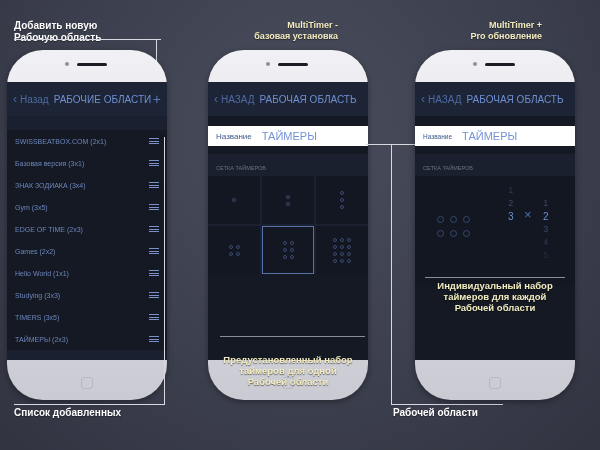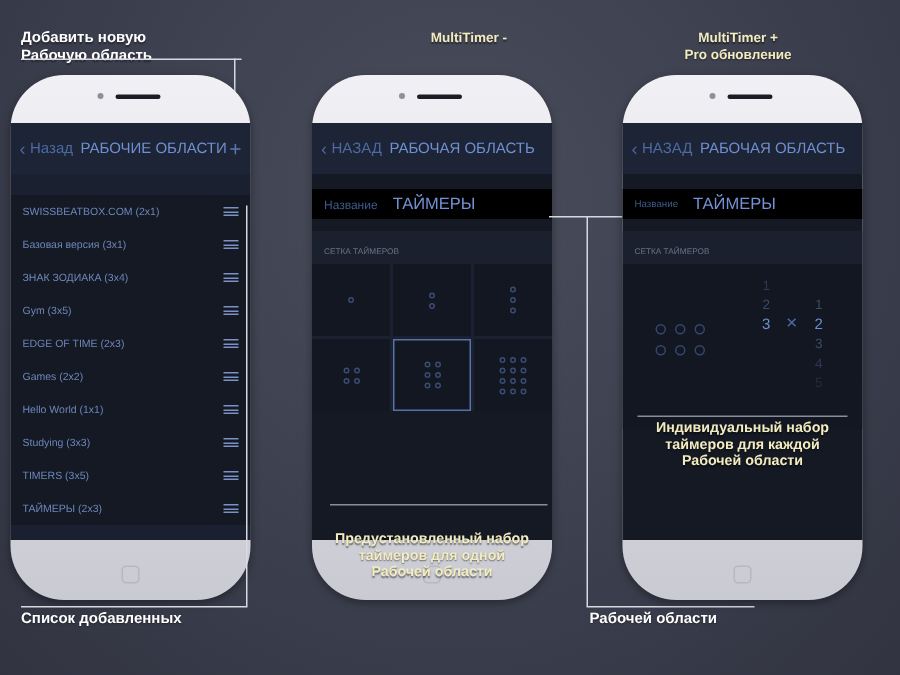--- a/index.html
+++ b/index.html
@@ -56,21 +56,21 @@
   .list { background: #141923; }
   .list-item {
     height: 22px; display: flex; align-items: center; justify-content: space-between;
     padding: 0 8px 0 8px; font-size: 7px; color: #6d86bb;
   }
   .hamb { width: 10px; height: 6px; display: flex; flex-direction: column; justify-content: space-between; }
   .hamb i { display: block; height: 1px; background: #7a92c8; }
   .list-foot { height: 14px; background: #1a2030; }
 
   .name-row {
-    height: 20px; background: #000000; display: flex; align-items: center; padding: 0 8px;
+    height: 20px; background: #ffffff; display: flex; align-items: center; padding: 0 8px;
     font-size: 8px; margin-top: 10px;
   }
   .name-row .lab { color: #3e5a8c; margin-right: 10px; }
   .name-row .val { color: #7392d6; font-size: 11px; }
   .sec-head {
     height: 22px; background: #1a202e; font-size: 5.5px; color: #6a7183;
     display: flex; align-items: flex-end; padding: 0 8px 5px 8px; margin-top: 8px;
   }
   .grid3 {
     display: grid; grid-template-columns: 1fr 1fr 1fr; grid-template-rows: 48px 48px;
@@ -94,22 +94,23 @@
 
 <div class="abs callout" style="left:14px; top:20px;">
   <div>Добавить новую</div>
   <div>Рабочую область</div>
 </div>
 <div class="line-h" style="left:14px; top:39px; width:147px;"></div>
 <div class="line-v" style="left:156px; top:39px; height:62px;"></div>
 
 <div class="abs title-callout" style="left:238px; top:20px; width:100px;text-align:right;">
   <div>MultiTimer -</div>
-</div>
-<div class="abs title-callout" style="left:442px; top:20px; width:100px;">
+  <div>базовая установка</div>
+</div>
+<div class="abs title-callout" style="left:442px; top:20px; width:100px;text-align:right;">
   <div>MultiTimer +</div>
   <div>Pro обновление</div>
 </div>
 
 <div class="phone" style="left:7px;">
   <div class="cam" style="left:58px;"></div>
   <div class="speaker"></div>
   <div class="screen">
     <div class="navbar">
       <span class="chev">‹</span>

